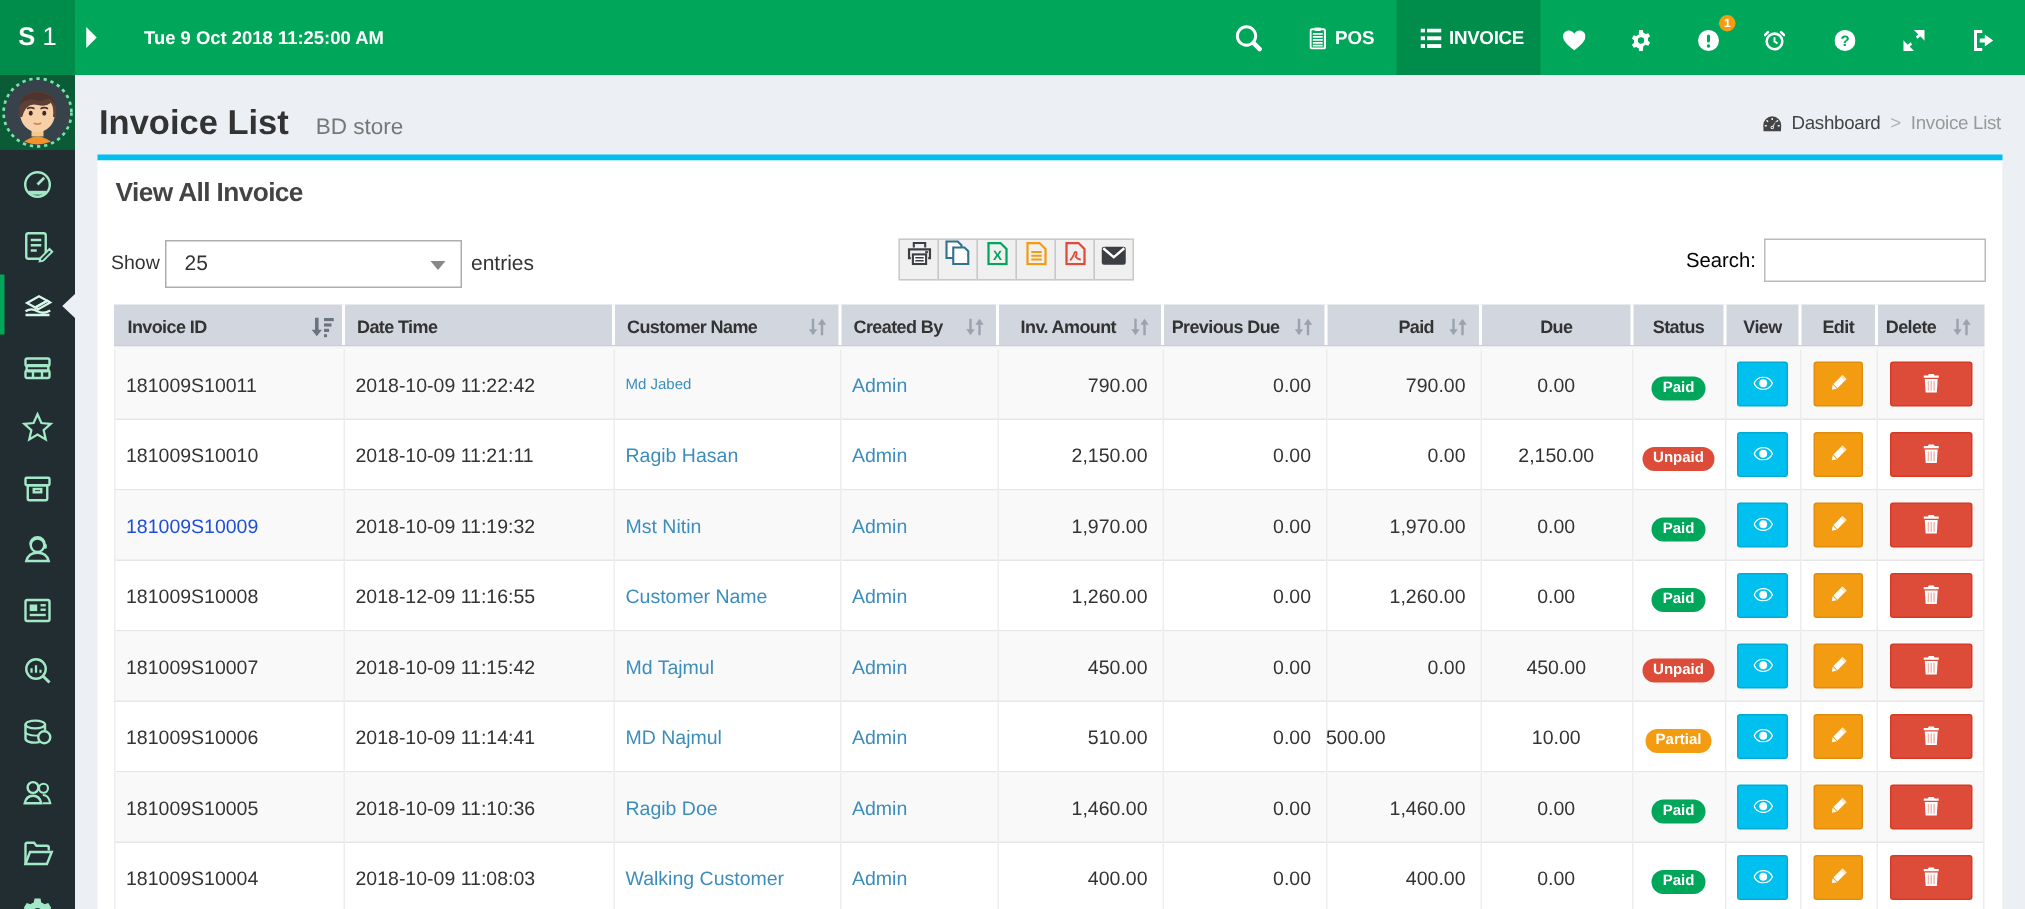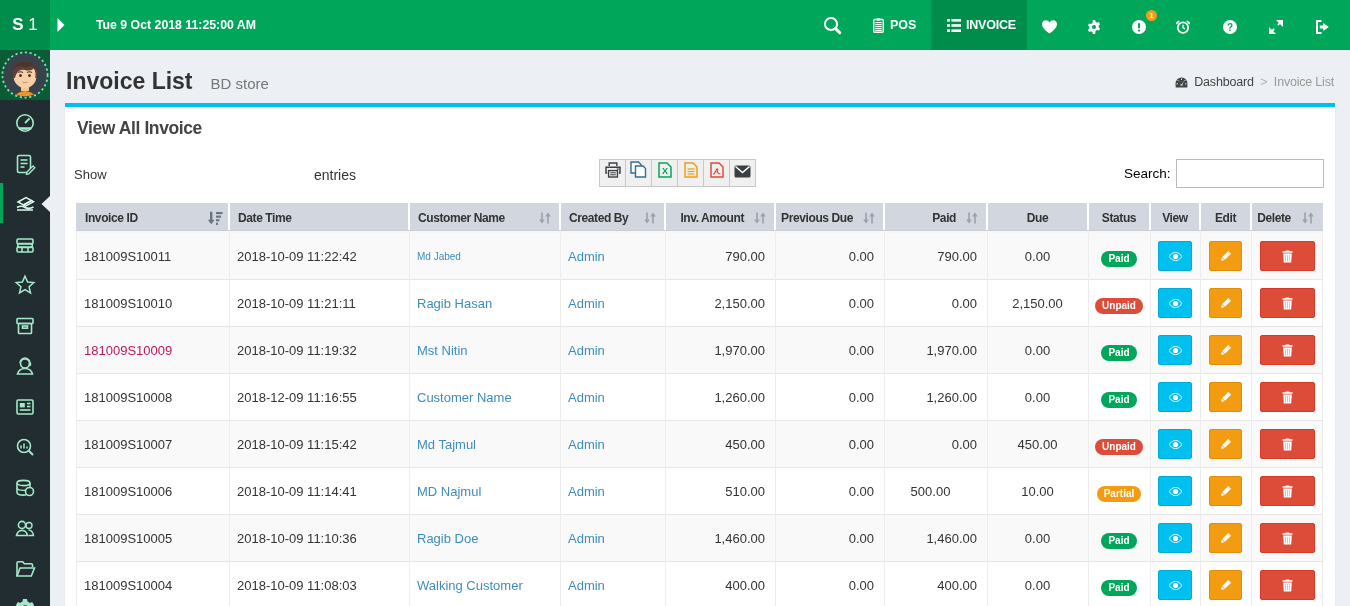--- a/index.html
+++ b/index.html
@@ -212,20 +212,26 @@
         <path d="M6.1 7.9 L9.2 3.4 6.9 8.4 Z" fill="#ecf0f5"></path>
         <circle cx="6.5" cy="8" r="1.1" fill="#ecf0f5"></circle>
         <circle cx="6.5" cy="8" r="0.5" fill="#444"></circle>
       </svg>
 &nbsp;Dashboard <span style="color:#b0b0b0">&nbsp;&gt;&nbsp;</span> <span style="color:#999">Invoice List</span></div>
 <div class="abs" style="left:66px;top:68px;font-size:23px;font-weight:700;color:#333;">Invoice List<span style="font-size:15px;font-weight:400;color:#777;margin-left:18px;">BD store</span></div>
 <div class="abs" style="left:65px;top:103px;width:1270px;height:4px;background:#00c0ef;"></div>
 <div class="abs" style="left:65px;top:107px;width:1270px;height:516px;background:#fff;box-shadow:0 1px 1px rgba(0,0,0,0.1);">
 <div class="abs" style="left:12px;top:11px;font-size:17.5px;font-weight:700;letter-spacing:-0.4px;color:#444;">View All Invoice</div>
 <div class="abs" style="left:9px;top:52px;height:32px;line-height:32px;font-size:13px;color:#333;">Show</div>
+<div class="abs" style="left:45px;top:53px;width:198px;height:32px;background:#fff;border:1px solid #adadad;">
+<div style="margin:6px 0 0 12px;font-size:14px;color:#333;">25</div>
+<svg class="abs" style="right:10px;top:13px" width="10" height="6" viewBox="0 0 10 6">
+          <path d="M0 0 h10 L5 6 Z" fill="#888"></path>
+        </svg>
+      </div>
 <div class="abs" style="left:249px;top:52px;height:32px;line-height:32px;font-size:14px;color:#333;">entries</div>
 <div class="abs" style="left:535px;top:52px;width:27px;height:28px;background:#f0f0f0;border:1px solid #c8c8c8;margin-left:-1px;text-align:center;line-height:26px;"><svg width="16" height="16" viewBox="0 0 16 16">
           <g fill="none" stroke="#3b3f44" stroke-width="1.4">
             <path d="M4.2 4 V1 h7.6 v3"></path>
             <path d="M2.2 11 H1 V5.2 h14 V11 h-1.2" stroke-width="1.5"></path>
             <rect x="3.6" y="8.6" width="8.8" height="6.4" fill="#fff"></rect>
           </g>
           <g stroke="#3b3f44" stroke-width="1.1">
             <line x1="5.2" y1="10.8" x2="10.8" y2="10.8"></line>
             <line x1="5.2" y1="12.8" x2="10.8" y2="12.8"></line>
@@ -425,21 +431,21 @@
 <div class="abs" style="left:333px;top:124px;width:1px;height:47px;background:#ededed;"></div>
 <div class="abs" style="left:484px;top:124px;width:1px;height:47px;background:#ededed;"></div>
 <div class="abs" style="left:589px;top:124px;width:1px;height:47px;background:#ededed;"></div>
 <div class="abs" style="left:699px;top:124px;width:1px;height:47px;background:#ededed;"></div>
 <div class="abs" style="left:808px;top:124px;width:1px;height:47px;background:#ededed;"></div>
 <div class="abs" style="left:911px;top:124px;width:1px;height:47px;background:#ededed;"></div>
 <div class="abs" style="left:1012px;top:124px;width:1px;height:47px;background:#ededed;"></div>
 <div class="abs" style="left:1074px;top:124px;width:1px;height:47px;background:#ededed;"></div>
 <div class="abs" style="left:1124px;top:124px;width:1px;height:47px;background:#ededed;"></div>
 <div class="abs" style="left:1175px;top:124px;width:1px;height:47px;background:#ededed;"></div>
-<div class="abs" style="left:8px;top:124px;height:47px;line-height:47px;font-size:13px;color:#be185d;">181009S10009</div>
+<div class="abs" style="left:8px;top:124px;height:47px;line-height:47px;font-size:13px;color:#1d4ed8;">181009S10009</div>
 <div class="abs" style="left:161px;top:124px;height:47px;line-height:47px;font-size:13px;color:#333;">2018-10-09 11:19:32</div>
 <div class="abs" style="left:341px;top:124px;height:47px;line-height:47px;font-size:13px;color:#3c8dbc;">Mst Nitin</div>
 <div class="abs" style="left:492px;top:124px;height:47px;line-height:47px;font-size:13px;color:#3c8dbc;">Admin</div>
 <div class="abs" style="left:589px;top:124px;width:100px;height:47px;line-height:47px;font-size:13px;color:#333;text-align:right;">1,970.00</div>
 <div class="abs" style="left:699px;top:124px;width:99px;height:47px;line-height:47px;font-size:13px;color:#333;text-align:right;">0.00</div>
 <div class="abs" style="left:808px;top:124px;width:93px;height:47px;line-height:47px;font-size:13px;color:#333;text-align:right;">1,970.00</div>
 <div class="abs" style="left:911px;top:124px;width:101px;height:47px;line-height:47px;font-size:13px;color:#333;text-align:center;">0.00</div>
 <div class="abs" style="left:1012px;top:124px;width:62px;height:47px;line-height:47px;text-align:center;"><span style="display:inline-block;background:#00a65a;color:#fff;font-size:10px;font-weight:700;padding:2px 7px;border-radius:9px;line-height:11.5px;">Paid</span></div>
 <div class="abs" style="left:1082.0px;top:132px;width:34px;height:30px;background:#00c0ef;border:1px solid #00acd6;border-radius:2px;text-align:center;line-height:27px;"><svg width="13" height="9" viewBox="0 0 13 9" style="vertical-align:middle">
             <path d="M6.5 0.4 C3.2 0.4 1.1 2.9 0.4 4.5 C1.1 6.1 3.2 8.6 6.5 8.6 C9.8 8.6 11.9 6.1 12.6 4.5 C11.9 2.9 9.8 0.4 6.5 0.4 Z" fill="none" stroke="#fff" stroke-width="0.9"></path>
@@ -560,21 +566,21 @@
 <div class="abs" style="left:1012px;top:265px;width:1px;height:47px;background:#ededed;"></div>
 <div class="abs" style="left:1074px;top:265px;width:1px;height:47px;background:#ededed;"></div>
 <div class="abs" style="left:1124px;top:265px;width:1px;height:47px;background:#ededed;"></div>
 <div class="abs" style="left:1175px;top:265px;width:1px;height:47px;background:#ededed;"></div>
 <div class="abs" style="left:8px;top:265px;height:47px;line-height:47px;font-size:13px;color:#333;">181009S10006</div>
 <div class="abs" style="left:161px;top:265px;height:47px;line-height:47px;font-size:13px;color:#333;">2018-10-09 11:14:41</div>
 <div class="abs" style="left:341px;top:265px;height:47px;line-height:47px;font-size:13px;color:#3c8dbc;">MD Najmul</div>
 <div class="abs" style="left:492px;top:265px;height:47px;line-height:47px;font-size:13px;color:#3c8dbc;">Admin</div>
 <div class="abs" style="left:589px;top:265px;width:100px;height:47px;line-height:47px;font-size:13px;color:#333;text-align:right;">510.00</div>
 <div class="abs" style="left:699px;top:265px;width:99px;height:47px;line-height:47px;font-size:13px;color:#333;text-align:right;">0.00</div>
-<div class="abs" style="left:808px;top:265px;width:93px;height:47px;line-height:47px;font-size:13px;color:#333;text-align:center;">500.00</div>
+<div class="abs" style="left:808px;top:265px;width:93px;height:47px;line-height:47px;font-size:13px;color:#333;text-align:left;">500.00</div>
 <div class="abs" style="left:911px;top:265px;width:101px;height:47px;line-height:47px;font-size:13px;color:#333;text-align:center;">10.00</div>
 <div class="abs" style="left:1012px;top:265px;width:62px;height:47px;line-height:47px;text-align:center;"><span style="display:inline-block;background:#f39c12;color:#fff;font-size:10px;font-weight:700;padding:2px 7px;border-radius:9px;line-height:11.5px;">Partial</span></div>
 <div class="abs" style="left:1082.0px;top:273px;width:34px;height:30px;background:#00c0ef;border:1px solid #00acd6;border-radius:2px;text-align:center;line-height:27px;"><svg width="13" height="9" viewBox="0 0 13 9" style="vertical-align:middle">
             <path d="M6.5 0.4 C3.2 0.4 1.1 2.9 0.4 4.5 C1.1 6.1 3.2 8.6 6.5 8.6 C9.8 8.6 11.9 6.1 12.6 4.5 C11.9 2.9 9.8 0.4 6.5 0.4 Z" fill="none" stroke="#fff" stroke-width="0.9"></path>
             <circle cx="6.5" cy="4.5" r="2.6" fill="#fff"></circle>
           </svg></div>
 <div class="abs" style="left:1133.0px;top:273px;width:33px;height:30px;background:#f39c12;border:1px solid #e08e0b;border-radius:2px;text-align:center;line-height:27px;"><svg width="13" height="13" viewBox="0 0 13 13" style="vertical-align:middle">
             <g transform="rotate(45 6.5 6.5)">
               <rect x="4.6" y="0.6" width="3.8" height="8.6" fill="#fff"></rect>
               <path d="M4.6 9.8 h3.8 L6.5 12.6 Z" fill="#fff"></path>

